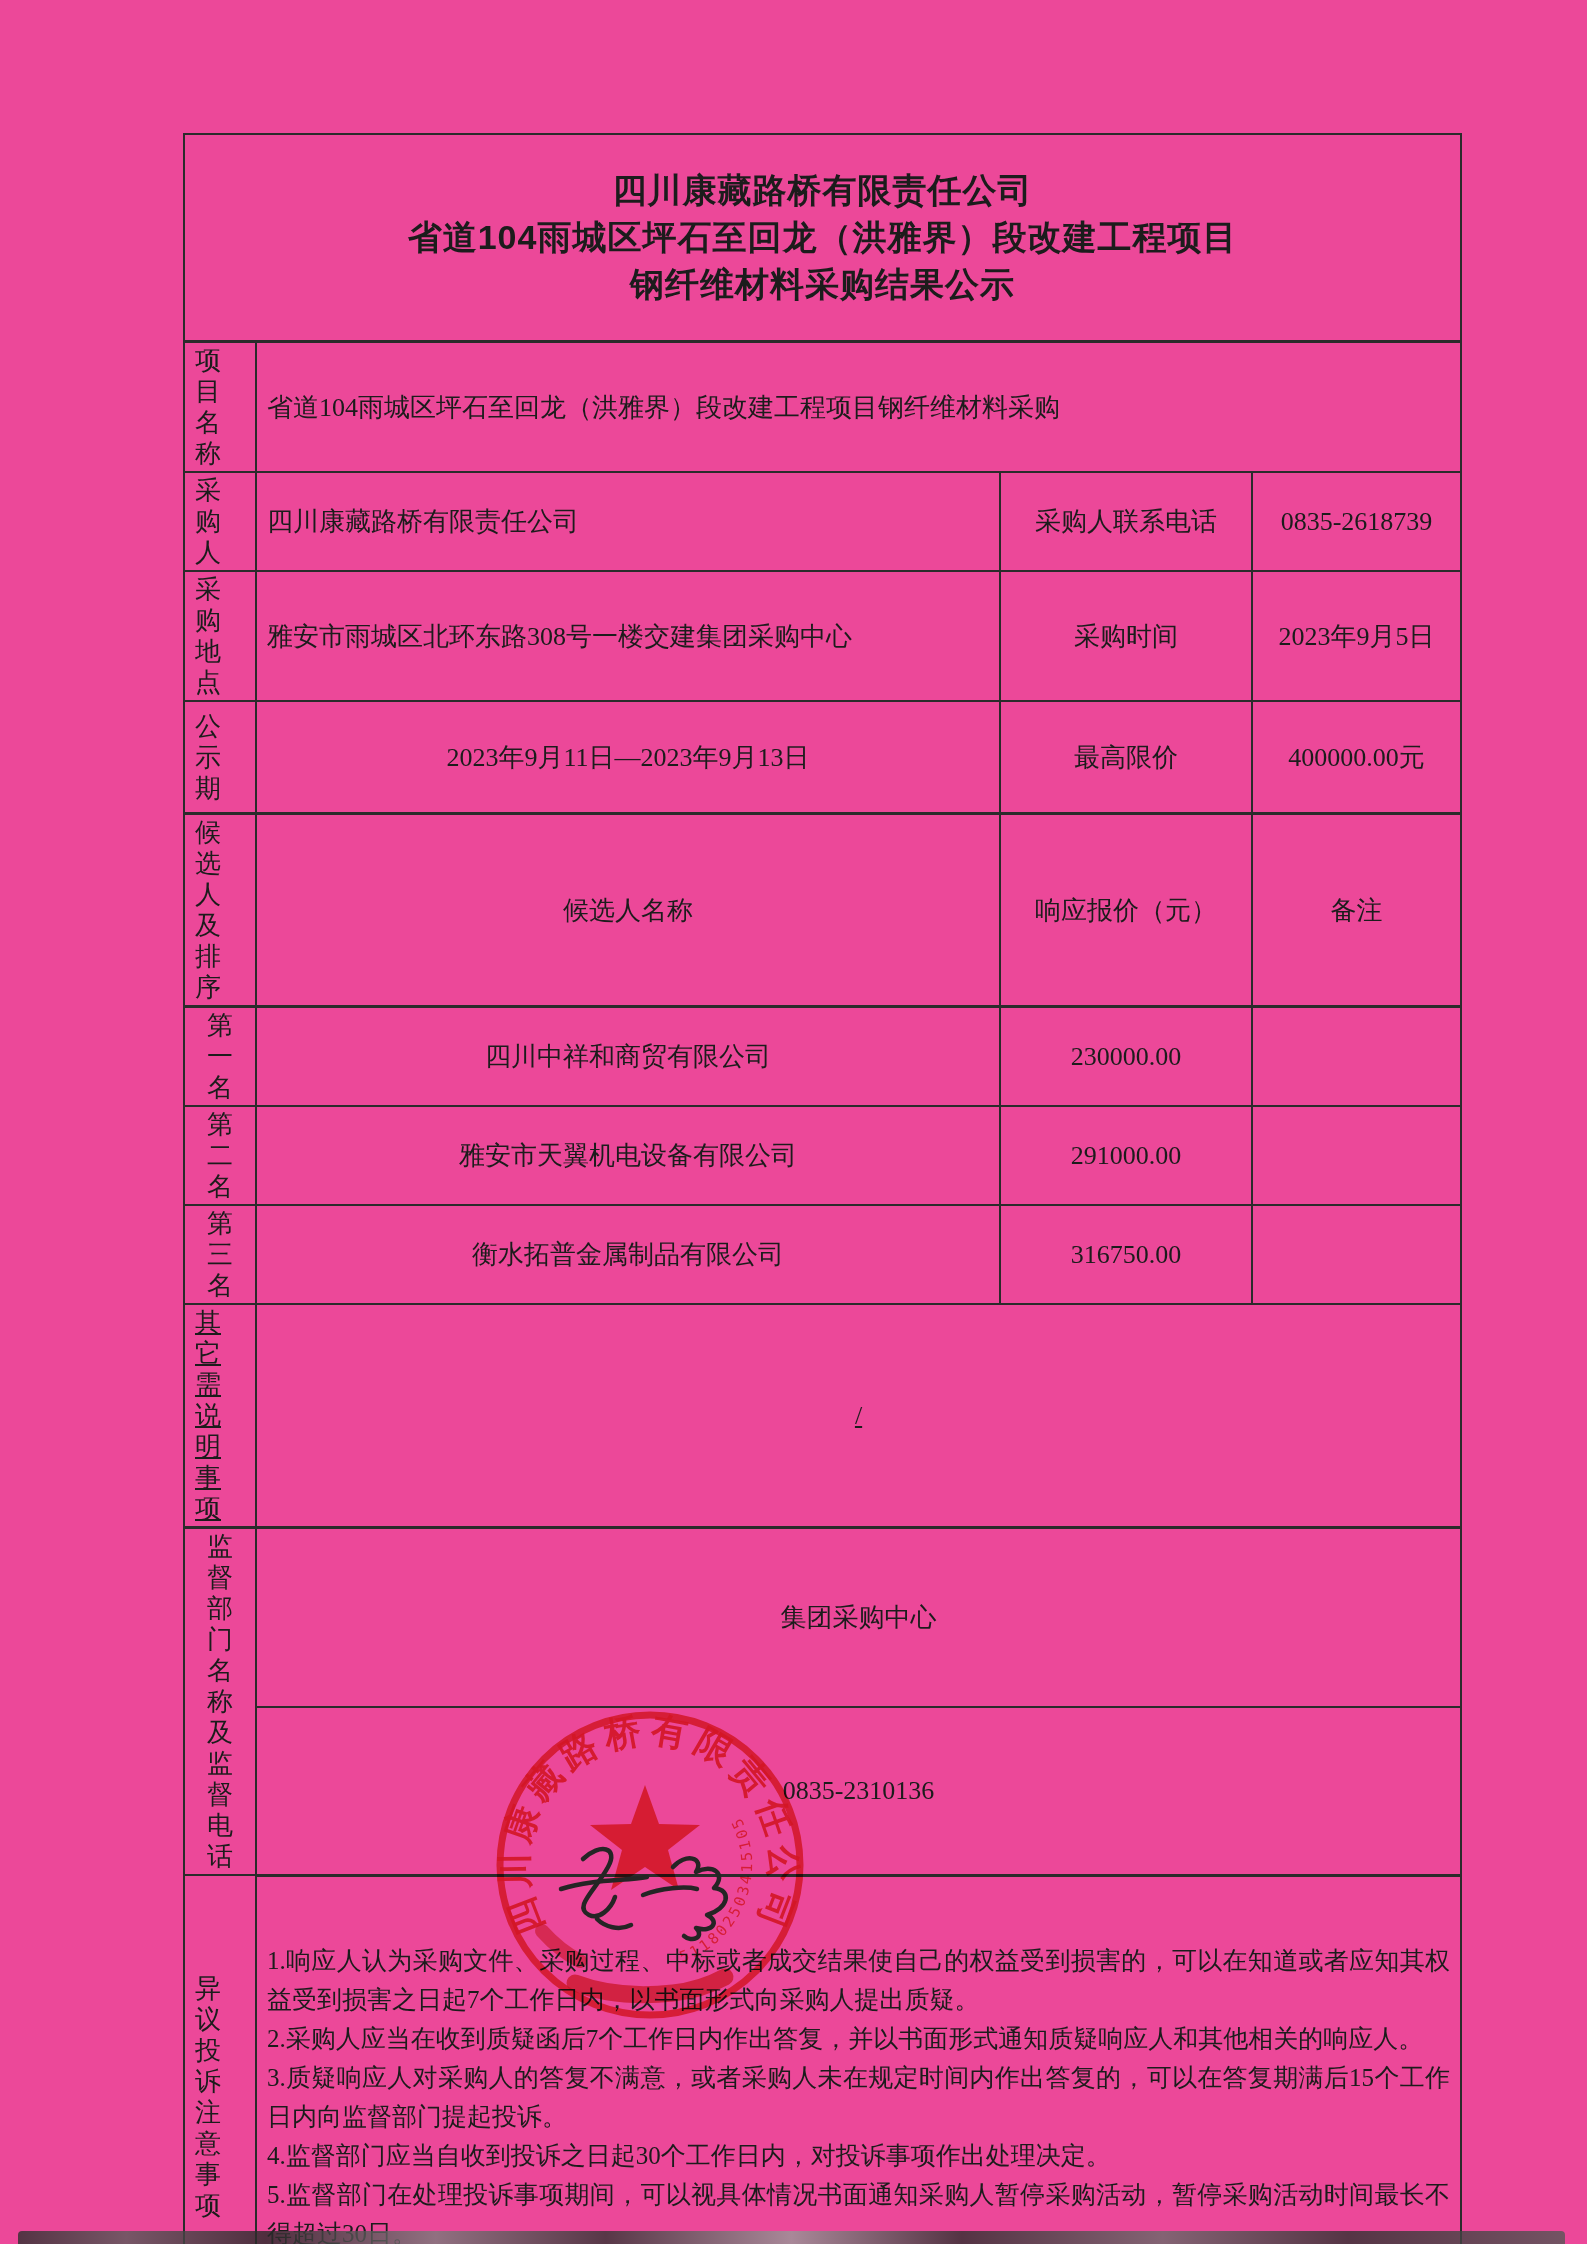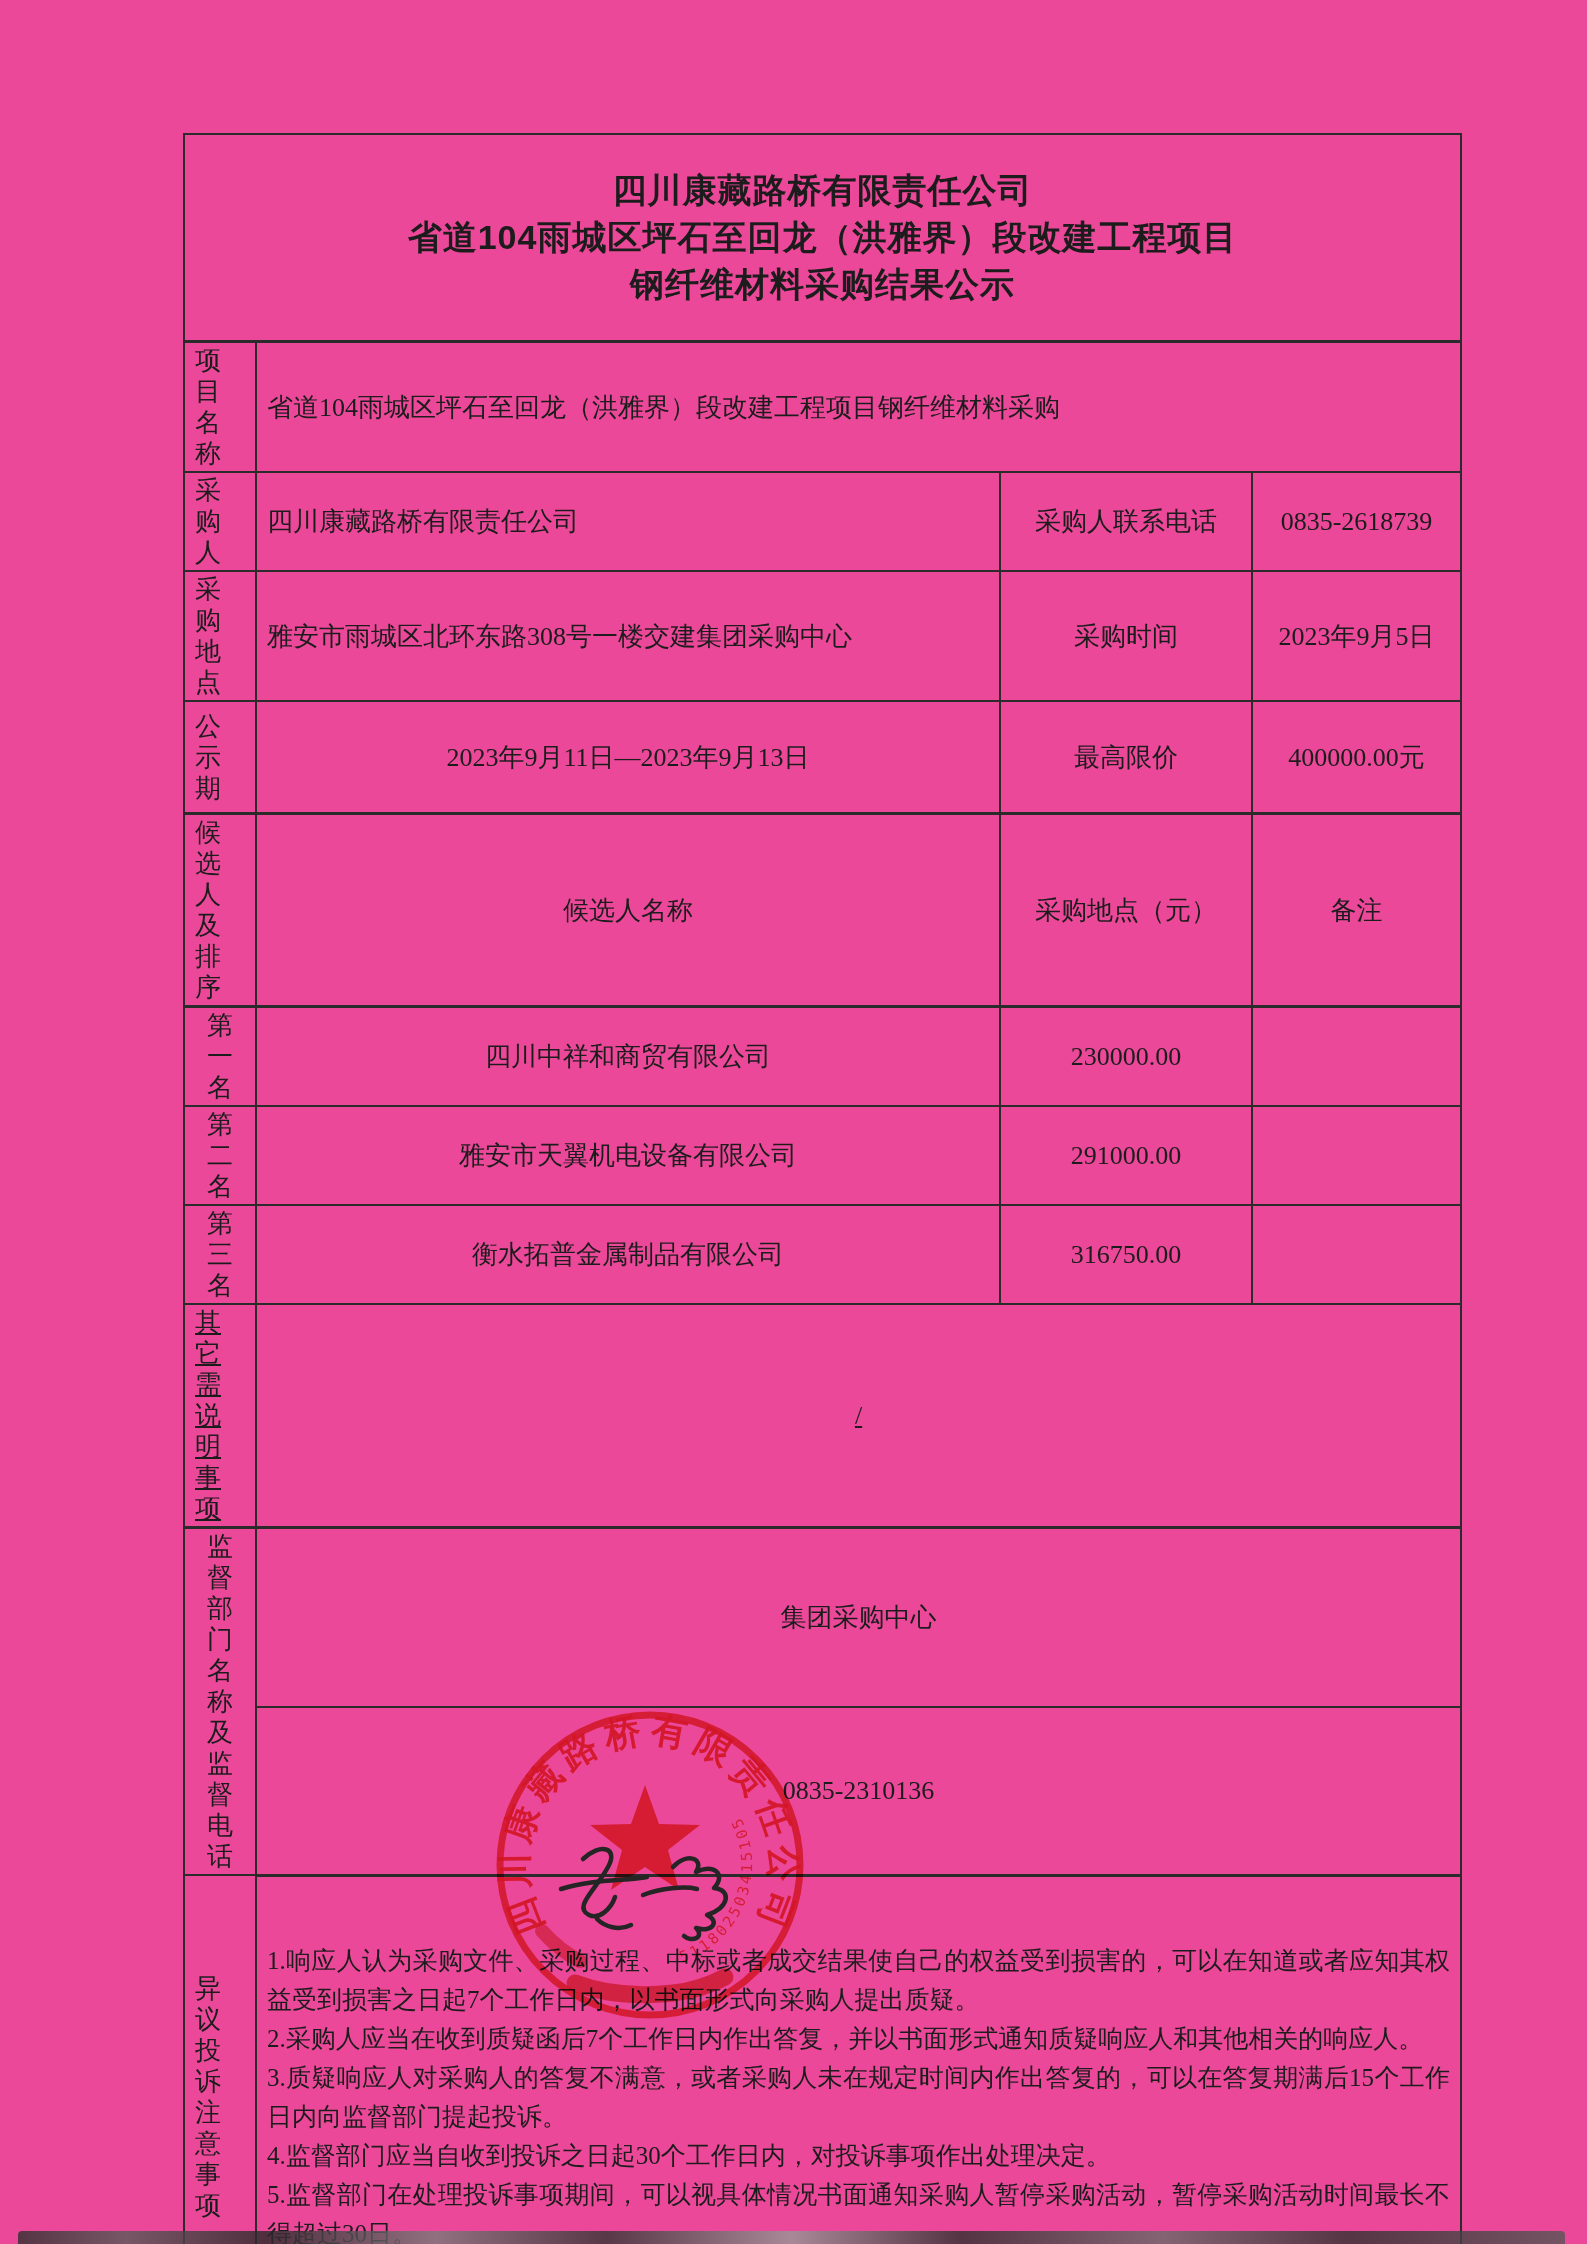--- a/index.html
+++ b/index.html
@@ -137,21 +137,21 @@
     <tr class="r-pub">
       <td class="lbl">公示期</td>
       <td class="center">2023年9月11日—2023年9月13日</td>
       <td class="center">最高限价</td>
       <td class="center">400000.00元</td>
     </tr>
 
     <tr class="r-chead">
       <td class="lbl">候选人及排序</td>
       <td class="center">候选人名称</td>
-      <td class="center">采购地点（元）</td>
+      <td class="center">响应报价（元）</td>
       <td class="center">备注</td>
     </tr>
 
     <tr class="r-c1">
       <td class="lbl center">第一名</td>
       <td class="center">四川中祥和商贸有限公司</td>
       <td class="center">230000.00</td>
       <td class="center"></td>
     </tr>
 

